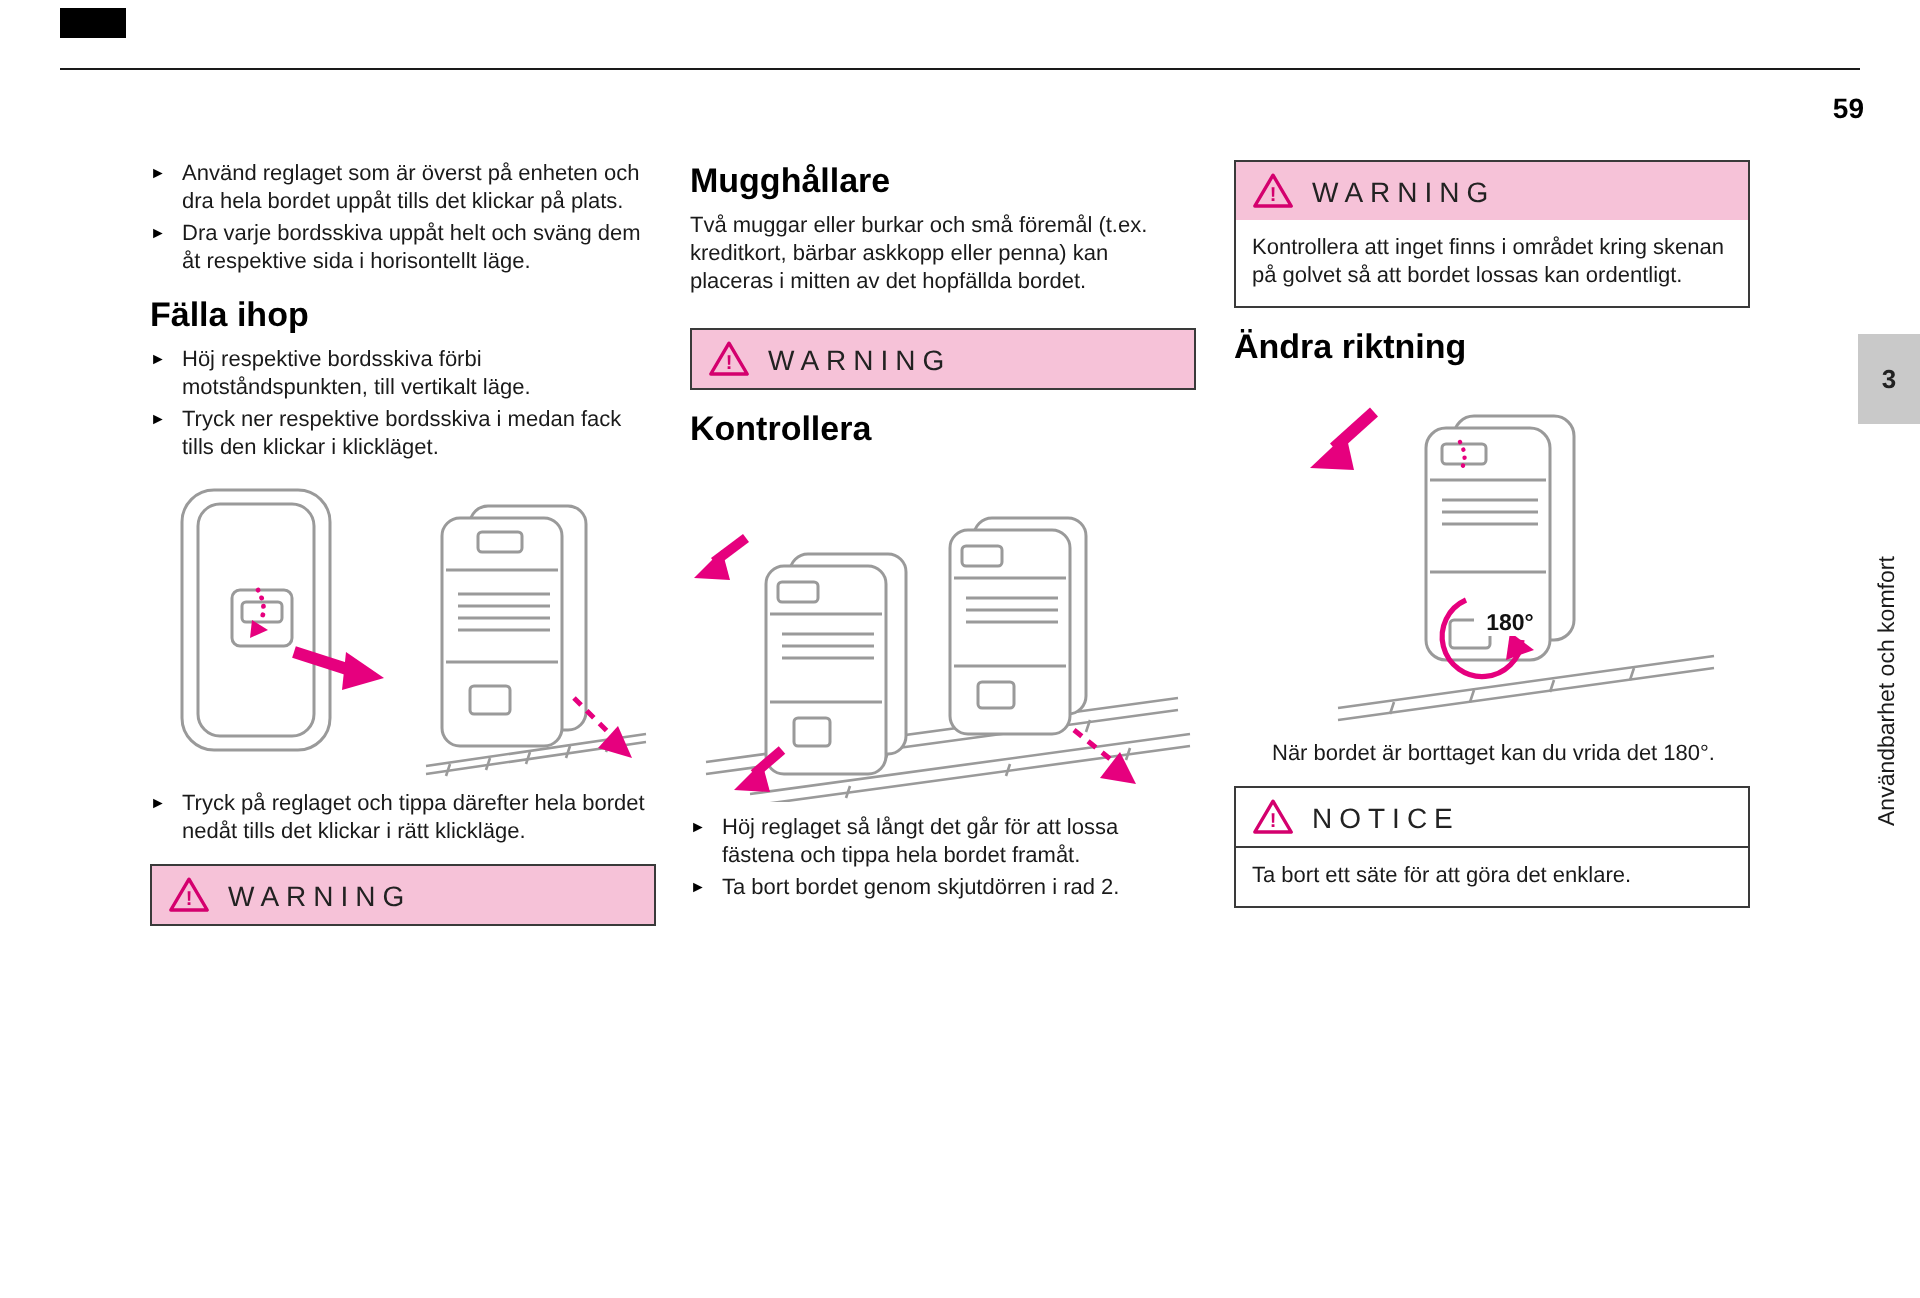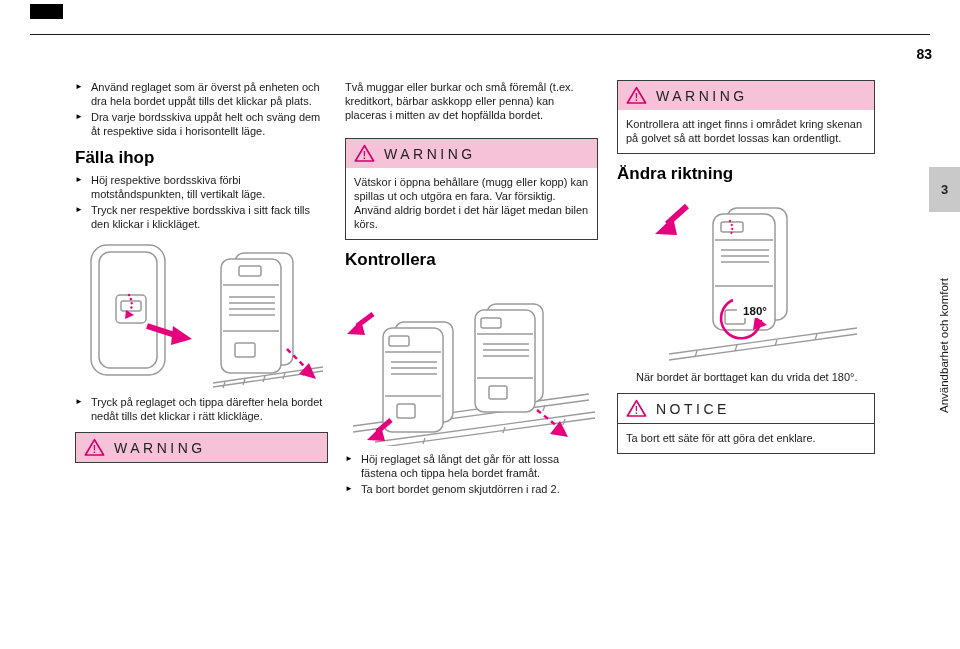--- a/index.html
+++ b/index.html
@@ -45,21 +45,21 @@
     font-size:22px; color:var(--watermark-gray,#8e8e8e); letter-spacing:0.5px;
   }
 </style>
 </head>
 <body>
 
 <div class="page">
 
   <div class="corner-mark"></div>
   <div class="top-rule"></div>
-  <div class="page-number">83</div>
+  <div class="page-number">59</div>
   <div class="chapter-tab">3</div>
   <div class="vertical-label">Användbarhet och komfort</div>
 
   <div class="col col1">
 
     <div class="bullet">
       <span class="glyph">►</span>
       <span>Använd reglaget som är överst på enheten och dra hela bordet uppåt tills det klickar på plats.</span>
     </div>
     <div class="bullet">
@@ -68,21 +68,21 @@
     </div>
 
     <div class="heading">Fälla ihop</div>
 
     <div class="bullet">
       <span class="glyph">►</span>
       <span>Höj respektive bordsskiva förbi motståndspunkten, till vertikalt läge.</span>
     </div>
     <div class="bullet">
       <span class="glyph">►</span>
-      <span>Tryck ner respektive bordsskiva i sitt fack tills den klickar i klickläget.</span>
+      <span>Tryck ner respektive bordsskiva i medan fack tills den klickar i klickläget.</span>
     </div>
 
     <svg class="figure" width="253" height="150" viewBox="0 0 253 150">
       <g stroke="#9a9a9a" fill="none" stroke-width="1.5">
         <rect x="16" y="6" width="74" height="130" rx="16"></rect>
         <rect x="24" y="13" width="58" height="116" rx="11"></rect>
         <rect x="41" y="56" width="30" height="28" rx="4"></rect>
         <rect x="46" y="62" width="20" height="10" rx="2"></rect>
       </g>
       <path d="M54,56 q5,9 1,16" stroke="#e6007e" stroke-width="2.4" fill="none" stroke-dasharray="0.1,4.2" stroke-linecap="round"></path>
@@ -125,31 +125,31 @@
           <path d="M10.5 1.6 L19.6 17 L1.4 17 Z" fill="none" stroke="#d4006e" stroke-width="1.7" stroke-linejoin="round"></path>
           <text x="10.5" y="14.5" font-size="10" text-anchor="middle" fill="#d4006e" font-weight="bold">!</text>
         </svg>
         <span class="box-title">WARNING</span>
       </div>
     </div>
   </div>
 
   <div class="col col2">
 
+    <div class="heading" style="margin-top:0;">Mugghållare</div>
     <p class="body-text">Två muggar eller burkar och små föremål (t.ex. kreditkort, bärbar askkopp eller penna) kan placeras i mitten av det hopfällda bordet.</p>
 
     <div class="box warn">
       <div class="box-head">
         <svg width="21" height="19" viewBox="0 0 21 19">
           <path d="M10.5 1.6 L19.6 17 L1.4 17 Z" fill="none" stroke="#d4006e" stroke-width="1.7" stroke-linejoin="round"></path>
           <text x="10.5" y="14.5" font-size="10" text-anchor="middle" fill="#d4006e" font-weight="bold">!</text>
         </svg>
         <span class="box-title">WARNING</span>
       </div>
-      <div class="box-body">Vätskor i öppna behållare (mugg eller kopp) kan spillas ut och utgöra en fara. Var försiktig. Använd aldrig bordet i det här läget medan bilen körs.</div>
     </div>
 
     <div class="heading">Kontrollera</div>
 
     <svg class="figure" width="253" height="168" viewBox="0 0 253 168">
       <g stroke="#9a9a9a" stroke-width="1.3">
         <line x1="8" y1="148" x2="244" y2="116"></line>
         <line x1="8" y1="154" x2="244" y2="122"></line>
         <line x1="30" y1="164" x2="250" y2="134"></line>
         <line x1="30" y1="170" x2="250" y2="140"></line>

